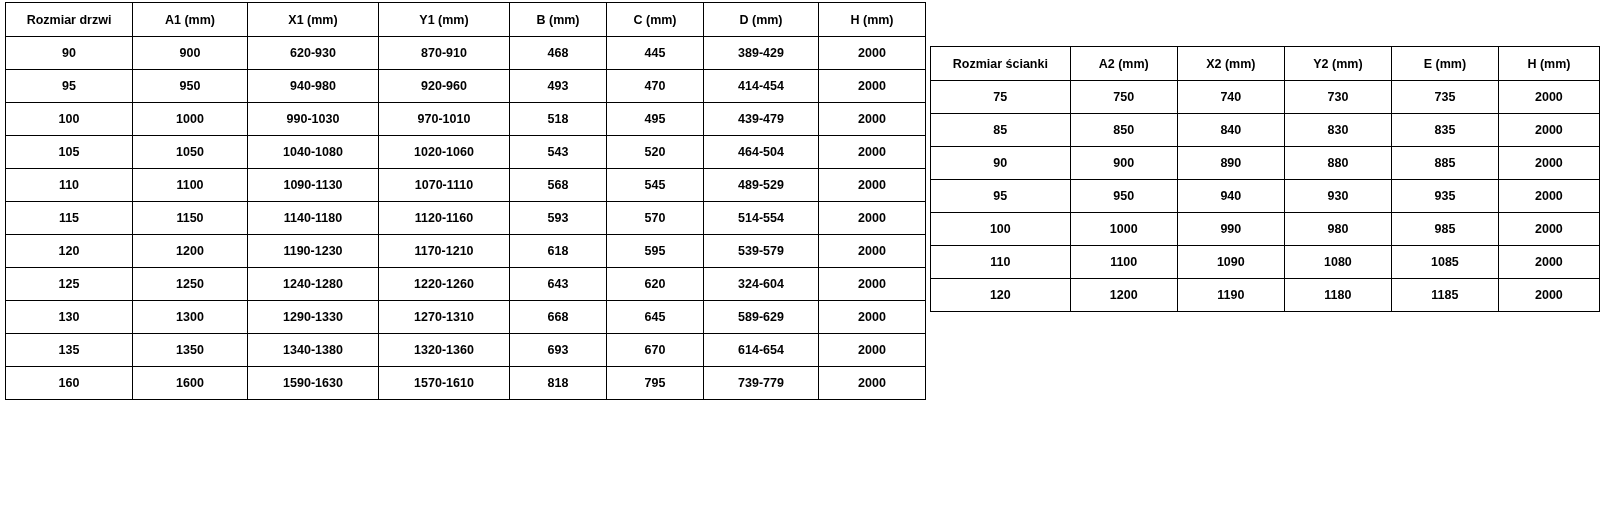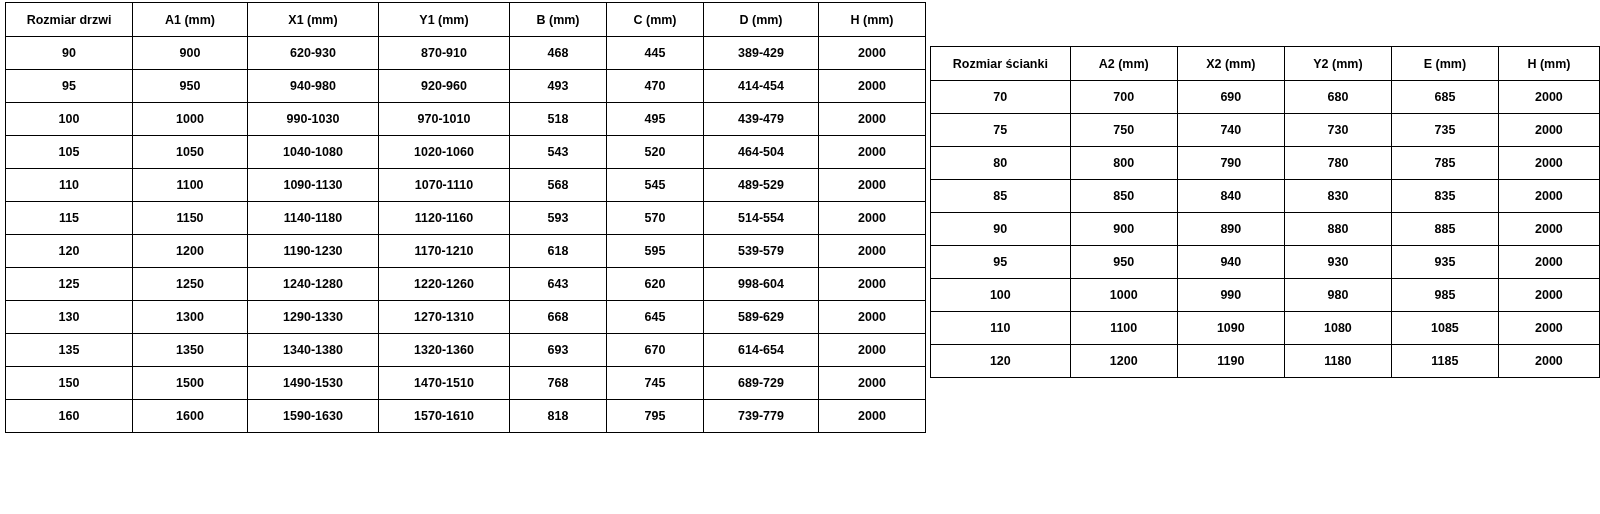--- a/index.html
+++ b/index.html
@@ -165,51 +165,41 @@
           <td>539-579</td>
           <td>2000</td>
         </tr>
         <tr>
           <td>125</td>
           <td>1250</td>
           <td>1240-1280</td>
           <td>1220-1260</td>
           <td>643</td>
           <td>620</td>
-          <td>998-604</td>
+          <td>324-604</td>
           <td>2000</td>
         </tr>
         <tr>
           <td>130</td>
           <td>1300</td>
           <td>1290-1330</td>
           <td>1270-1310</td>
           <td>668</td>
           <td>645</td>
           <td>589-629</td>
           <td>2000</td>
         </tr>
         <tr>
           <td>135</td>
           <td>1350</td>
           <td>1340-1380</td>
           <td>1320-1360</td>
           <td>693</td>
           <td>670</td>
           <td>614-654</td>
-          <td>2000</td>
-        </tr>
-        <tr>
-          <td>150</td>
-          <td>1500</td>
-          <td>1490-1530</td>
-          <td>1470-1510</td>
-          <td>768</td>
-          <td>745</td>
-          <td>689-729</td>
           <td>2000</td>
         </tr>
         <tr>
           <td>160</td>
           <td>1600</td>
           <td>1590-1630</td>
           <td>1570-1610</td>
           <td>818</td>
           <td>795</td>
           <td>739-779</td>
@@ -234,44 +224,28 @@
           <th>Rozmiar ścianki</th>
           <th>A2 (mm)</th>
           <th>X2 (mm)</th>
           <th>Y2 (mm)</th>
           <th>E (mm)</th>
           <th>H (mm)</th>
         </tr>
       </thead>
       <tbody>
         <tr>
-          <td>70</td>
-          <td>700</td>
-          <td>690</td>
-          <td>680</td>
-          <td>685</td>
-          <td>2000</td>
-        </tr>
-        <tr>
           <td>75</td>
           <td>750</td>
           <td>740</td>
           <td>730</td>
           <td>735</td>
           <td>2000</td>
         </tr>
         <tr>
-          <td>80</td>
-          <td>800</td>
-          <td>790</td>
-          <td>780</td>
-          <td>785</td>
-          <td>2000</td>
-        </tr>
-        <tr>
           <td>85</td>
           <td>850</td>
           <td>840</td>
           <td>830</td>
           <td>835</td>
           <td>2000</td>
         </tr>
         <tr>
           <td>90</td>
           <td>900</td>

